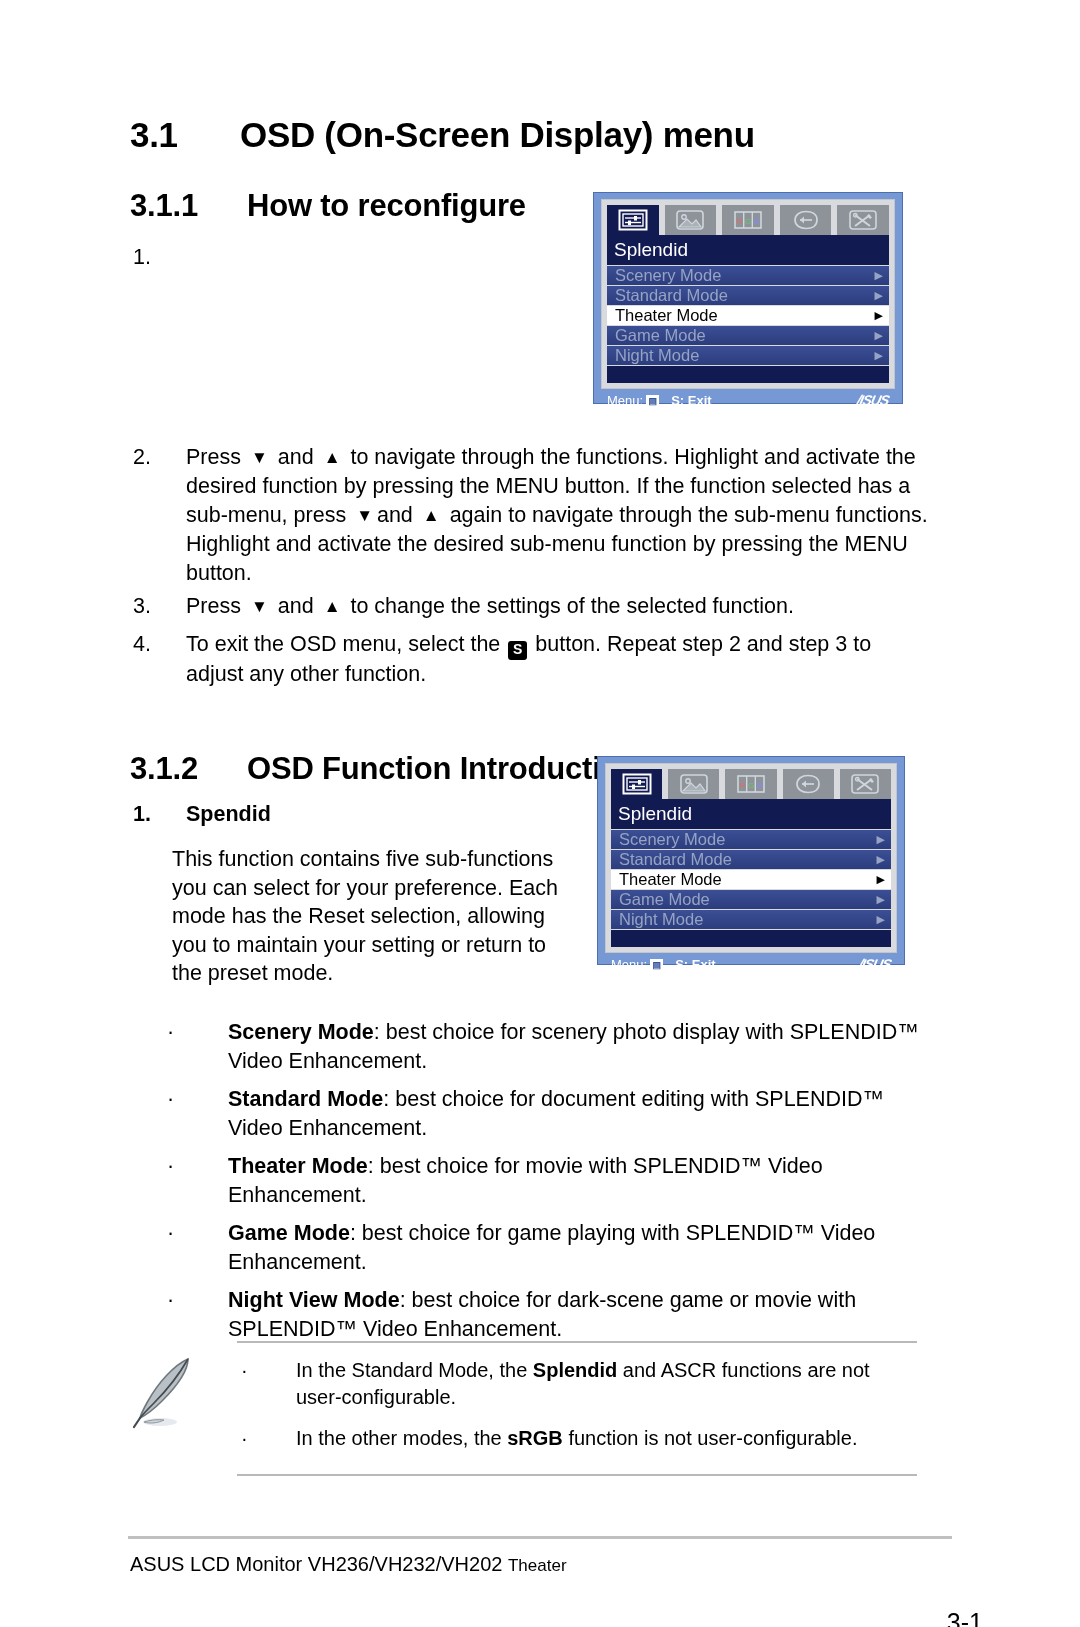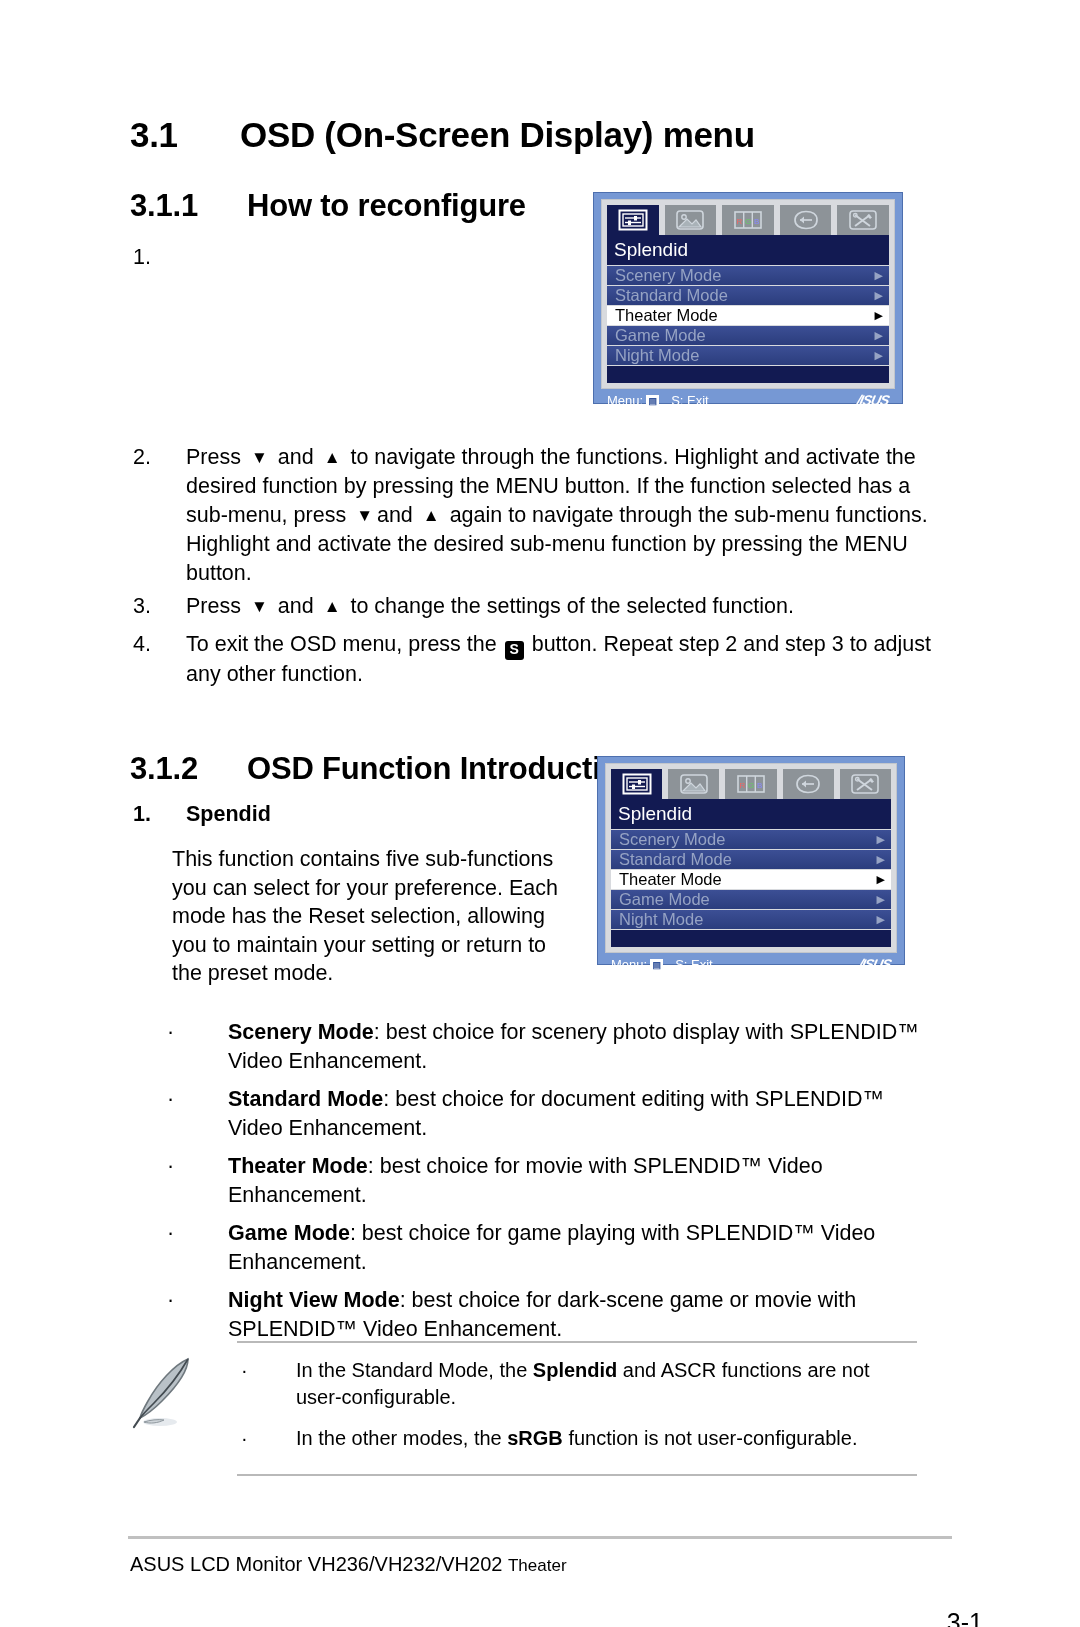--- a/index.html
+++ b/index.html
@@ -288,21 +288,21 @@
     width: 13px;
     height: 12px;
     margin: 0 10px 0 3px;
     background: #ffffff;
     color: #35559c;
     font-size: 9px;
     text-align: center;
     line-height: 12px;
     font-weight: bold;
   }
-  .osd-foot .sexit { margin-left: 2px; }
+  .osd-foot .sexit { margin-left: 2px; font-weight: bold; }
   .asus-logo {
     margin-left: auto;
     color: #ffffff;
     font-size: 14px;
     font-weight: bold;
     font-style: italic;
     letter-spacing: -1px;
     transform: skewX(-12deg);
     padding-right: 2px;
   }
@@ -407,21 +407,21 @@
     <span class="body"><span>Press</span> <span class="arrow">▼</span> <span>and</span> <span class="arrow">▲</span> <span>to navigate through the functions. Highlight and activate the desired function by pressing the MENU button. If the function selected has a sub-menu, press</span> <span class="arrow">▼</span><span>and</span> <span class="arrow">▲</span> <span>again to navigate through the sub-menu functions. Highlight and activate the desired sub-menu function by pressing the MENU button.</span></span>
   </div>
 
   <div class="step step3">
     <span class="idx">3.</span>
     <span class="body"><span>Press</span> <span class="arrow">▼</span> <span>and</span> <span class="arrow">▲</span> <span>to change the settings of the selected function.</span></span>
   </div>
 
   <div class="step step4">
     <span class="idx">4.</span>
-    <span class="body"><span>To exit the OSD menu, press the</span> <span class="sbtn">S</span> <span>button. Repeat step 2 and step 3 to adjust any other function.</span></span>
+    <span class="body"><span>To exit the OSD menu, select the</span> <span class="sbtn">S</span> <span>button. Repeat step 2 and step 3 to adjust any other function.</span></span>
   </div>
 
   <div class="h2 h2-b">
     <span class="num">3.1.2</span><span>OSD Function Introduction</span>
   </div>
 
   <div class="osd osd-b">
     <div class="osd-inner">
       <div class="osd-tabs">
         <div class="osd-tab active">

